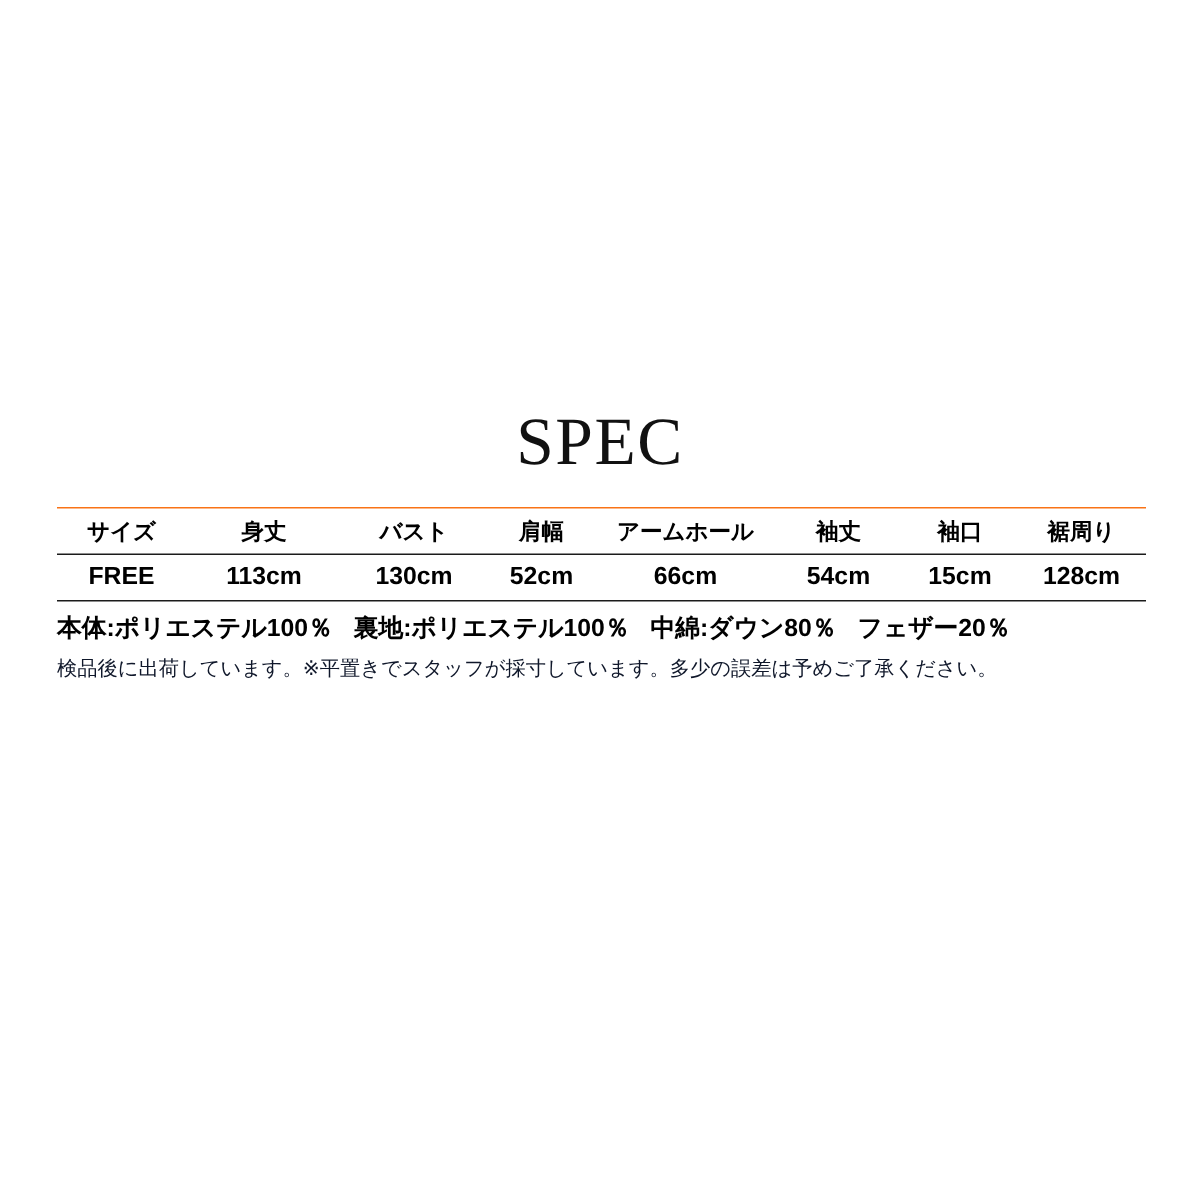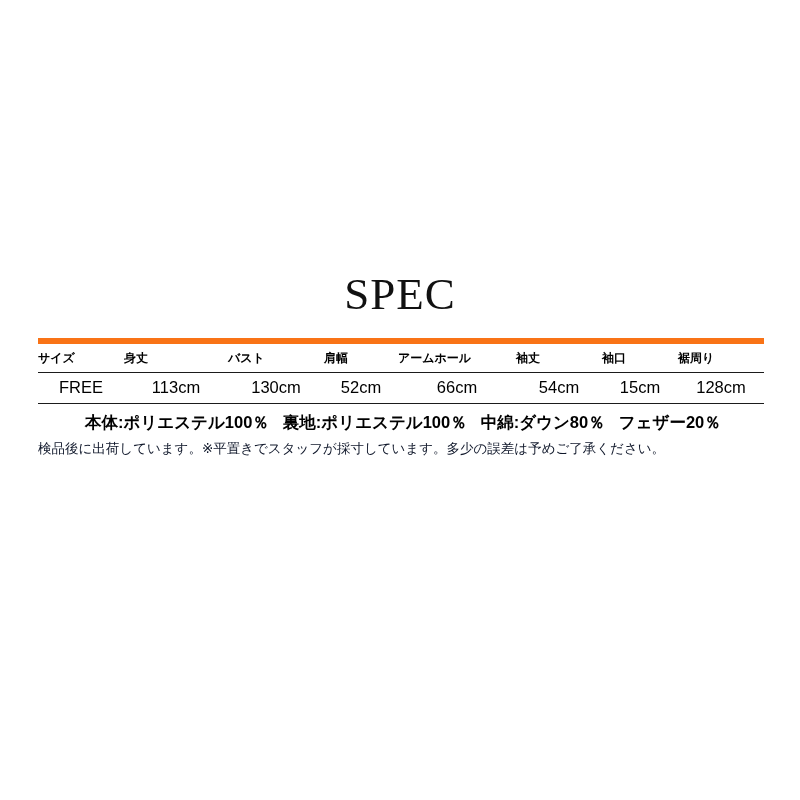--- a/index.html
+++ b/index.html
@@ -44,31 +44,32 @@
     width: 726px;
   }
 
   table.spec-table {
     border-collapse: collapse;
     width: 726px;
     table-layout: fixed;
   }
 
   table.spec-table tr.header-row td {
-    border-top: 6px solid #f97316;
+    border-top: 1px solid #f97316;
     border-bottom: 1px solid #1b1b1b;
     font-weight: bold;
-    font-size: 12px;
+    font-size: 15px;
     padding: 6px 0 5px 0;
+    text-align: center;
     white-space: nowrap;
   }
 
   table.spec-table tr.value-row td {
     border-bottom: 1px solid #1b1b1b;
-    font-weight: normal;
+    font-weight: bold;
     font-size: 16.5px;
     padding: 5px 0 6px 0;
     text-align: center;
     white-space: nowrap;
     margin-top: 12px;
   }
 
   
   col.c0 { width: 86px; }
   col.c1 { width: 104px; }
@@ -79,21 +80,20 @@
   col.c6 { width: 76px; }
   col.c7 { width: 86px; }
 
   .materials {
     margin-top: 7px;
     font-size: 16.5px;
     font-weight: bold;
     line-height: 1.42;
     letter-spacing: 0px;
     white-space: nowrap;
-    margin-left: 47px;
   }
   .materials .gap { display: inline-block; width: 14px; }
   .materials .gap-wide { display: inline-block; width: 28px; }
 
   .note {
     margin-top: 6px;
     font-size: 13.5px;
     font-weight: normal;
     line-height: 1.4;
     color: #0f172a;

